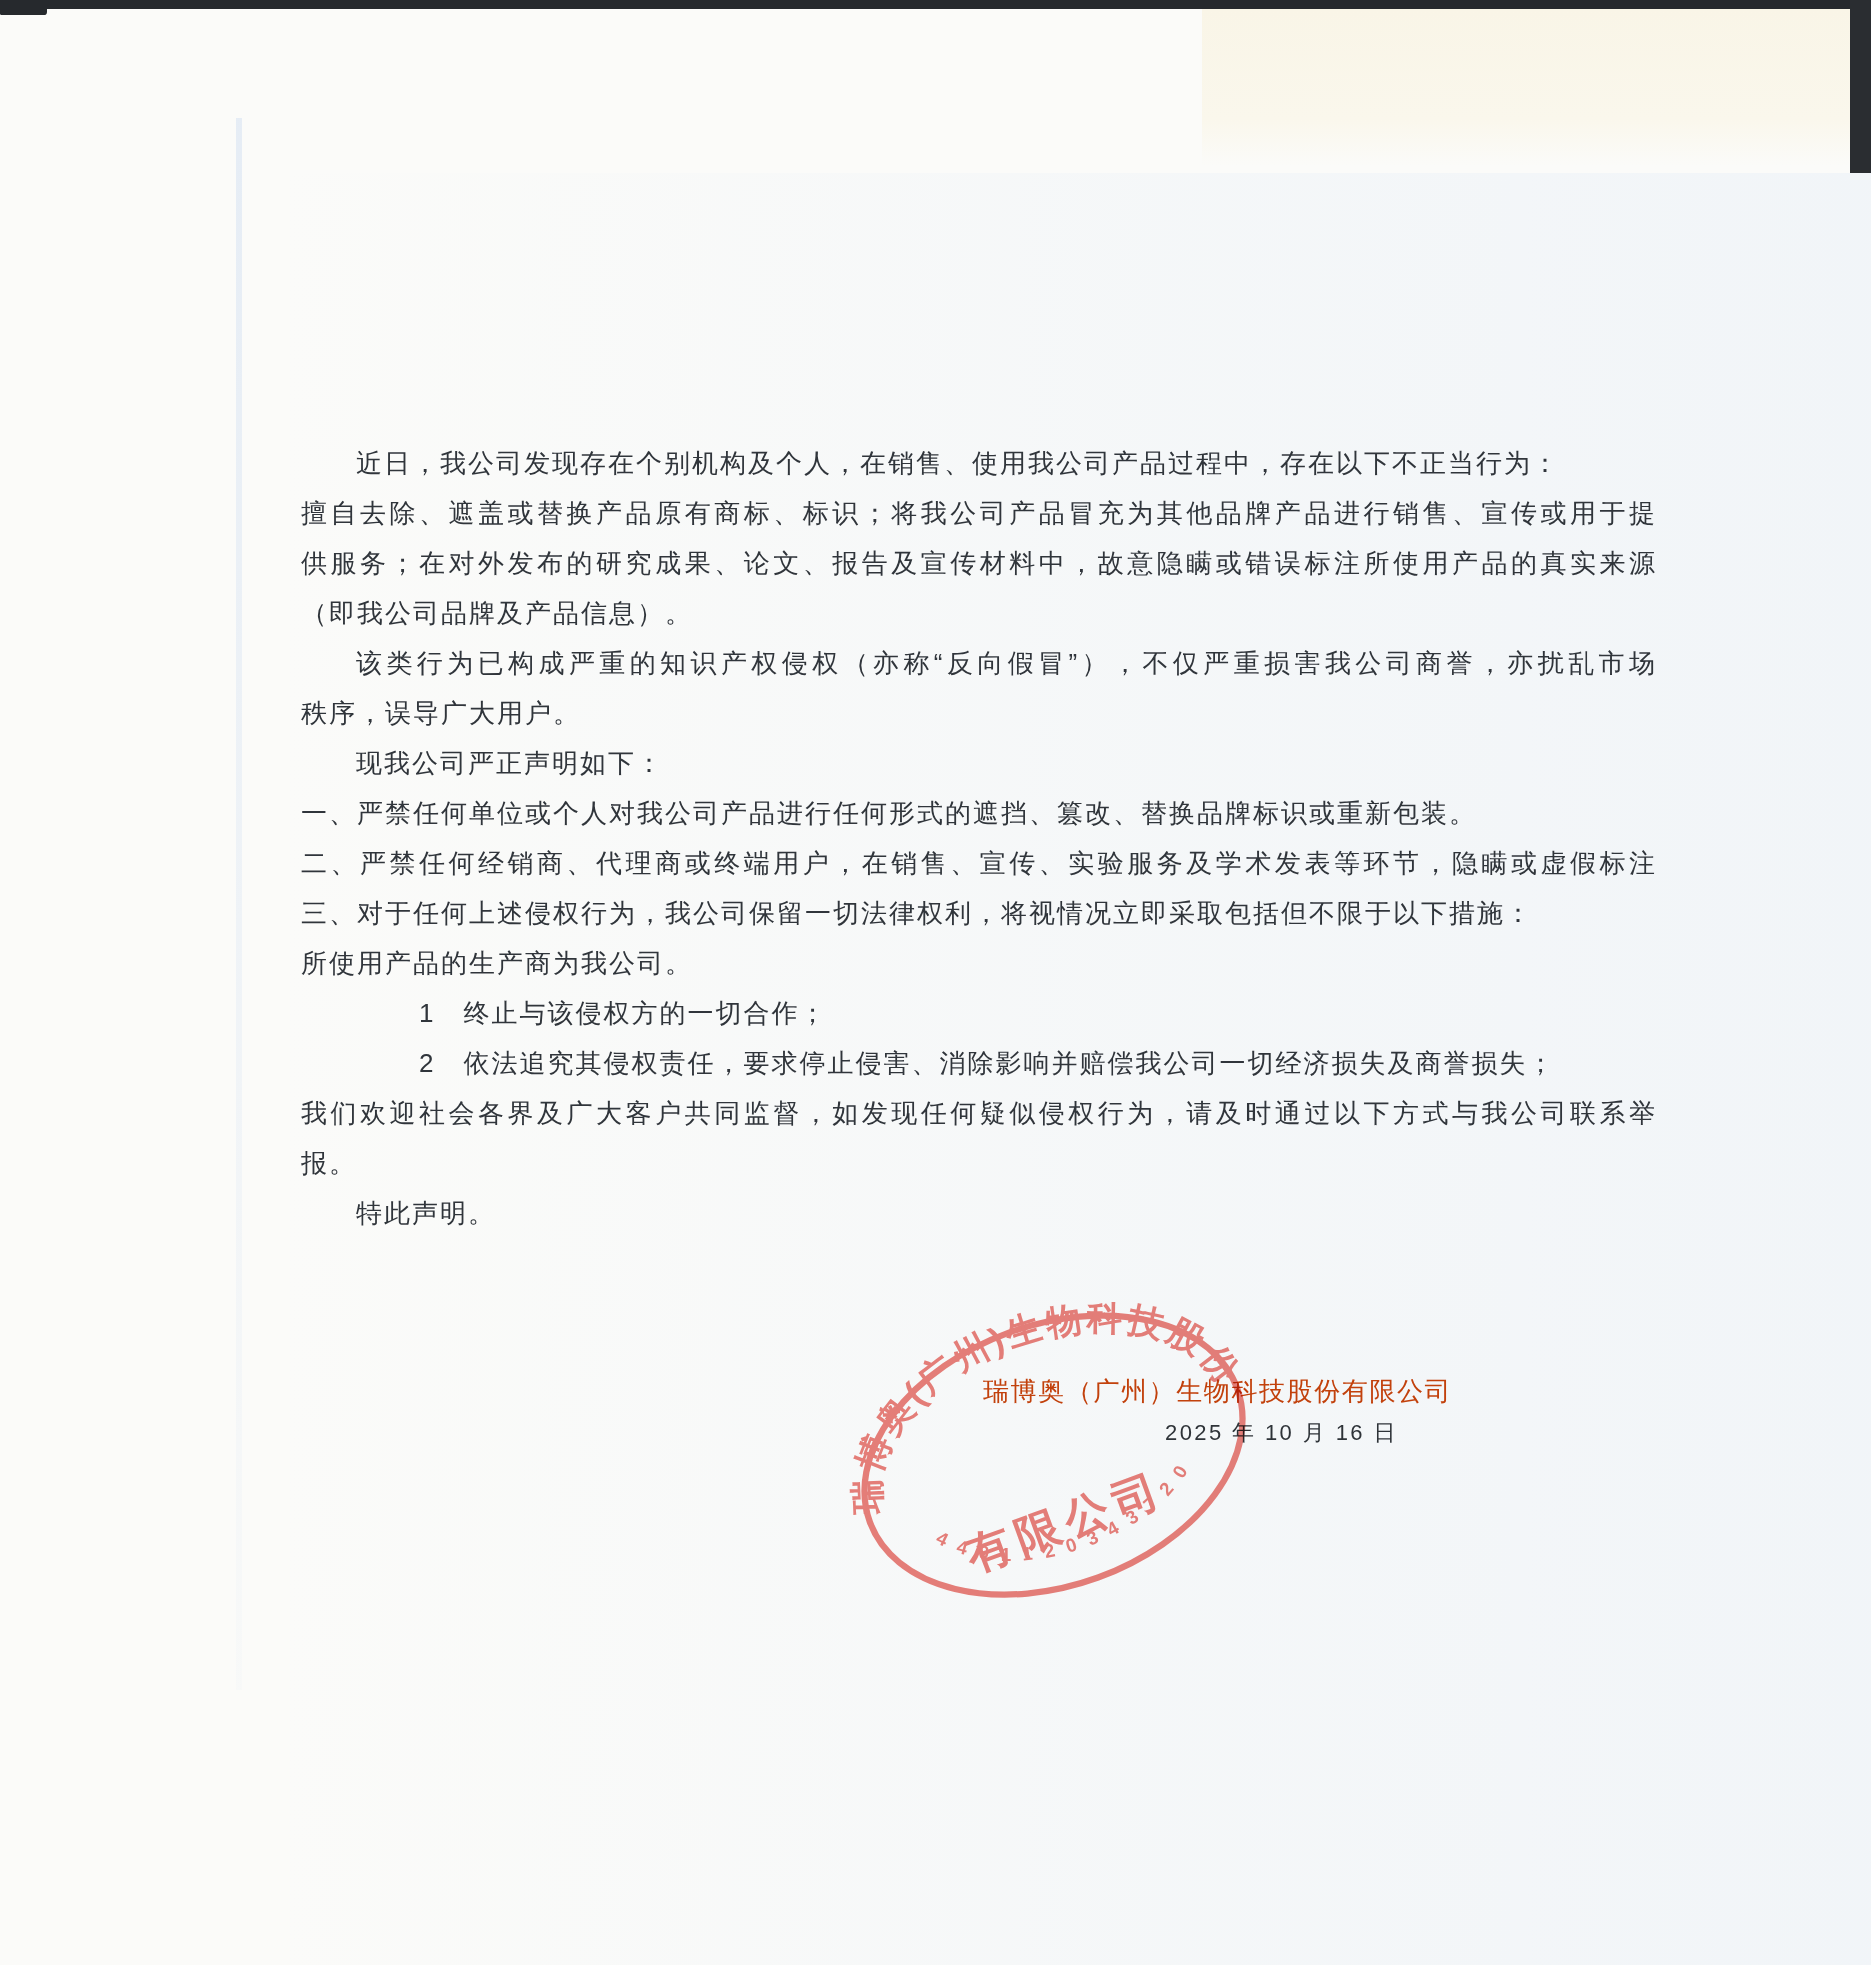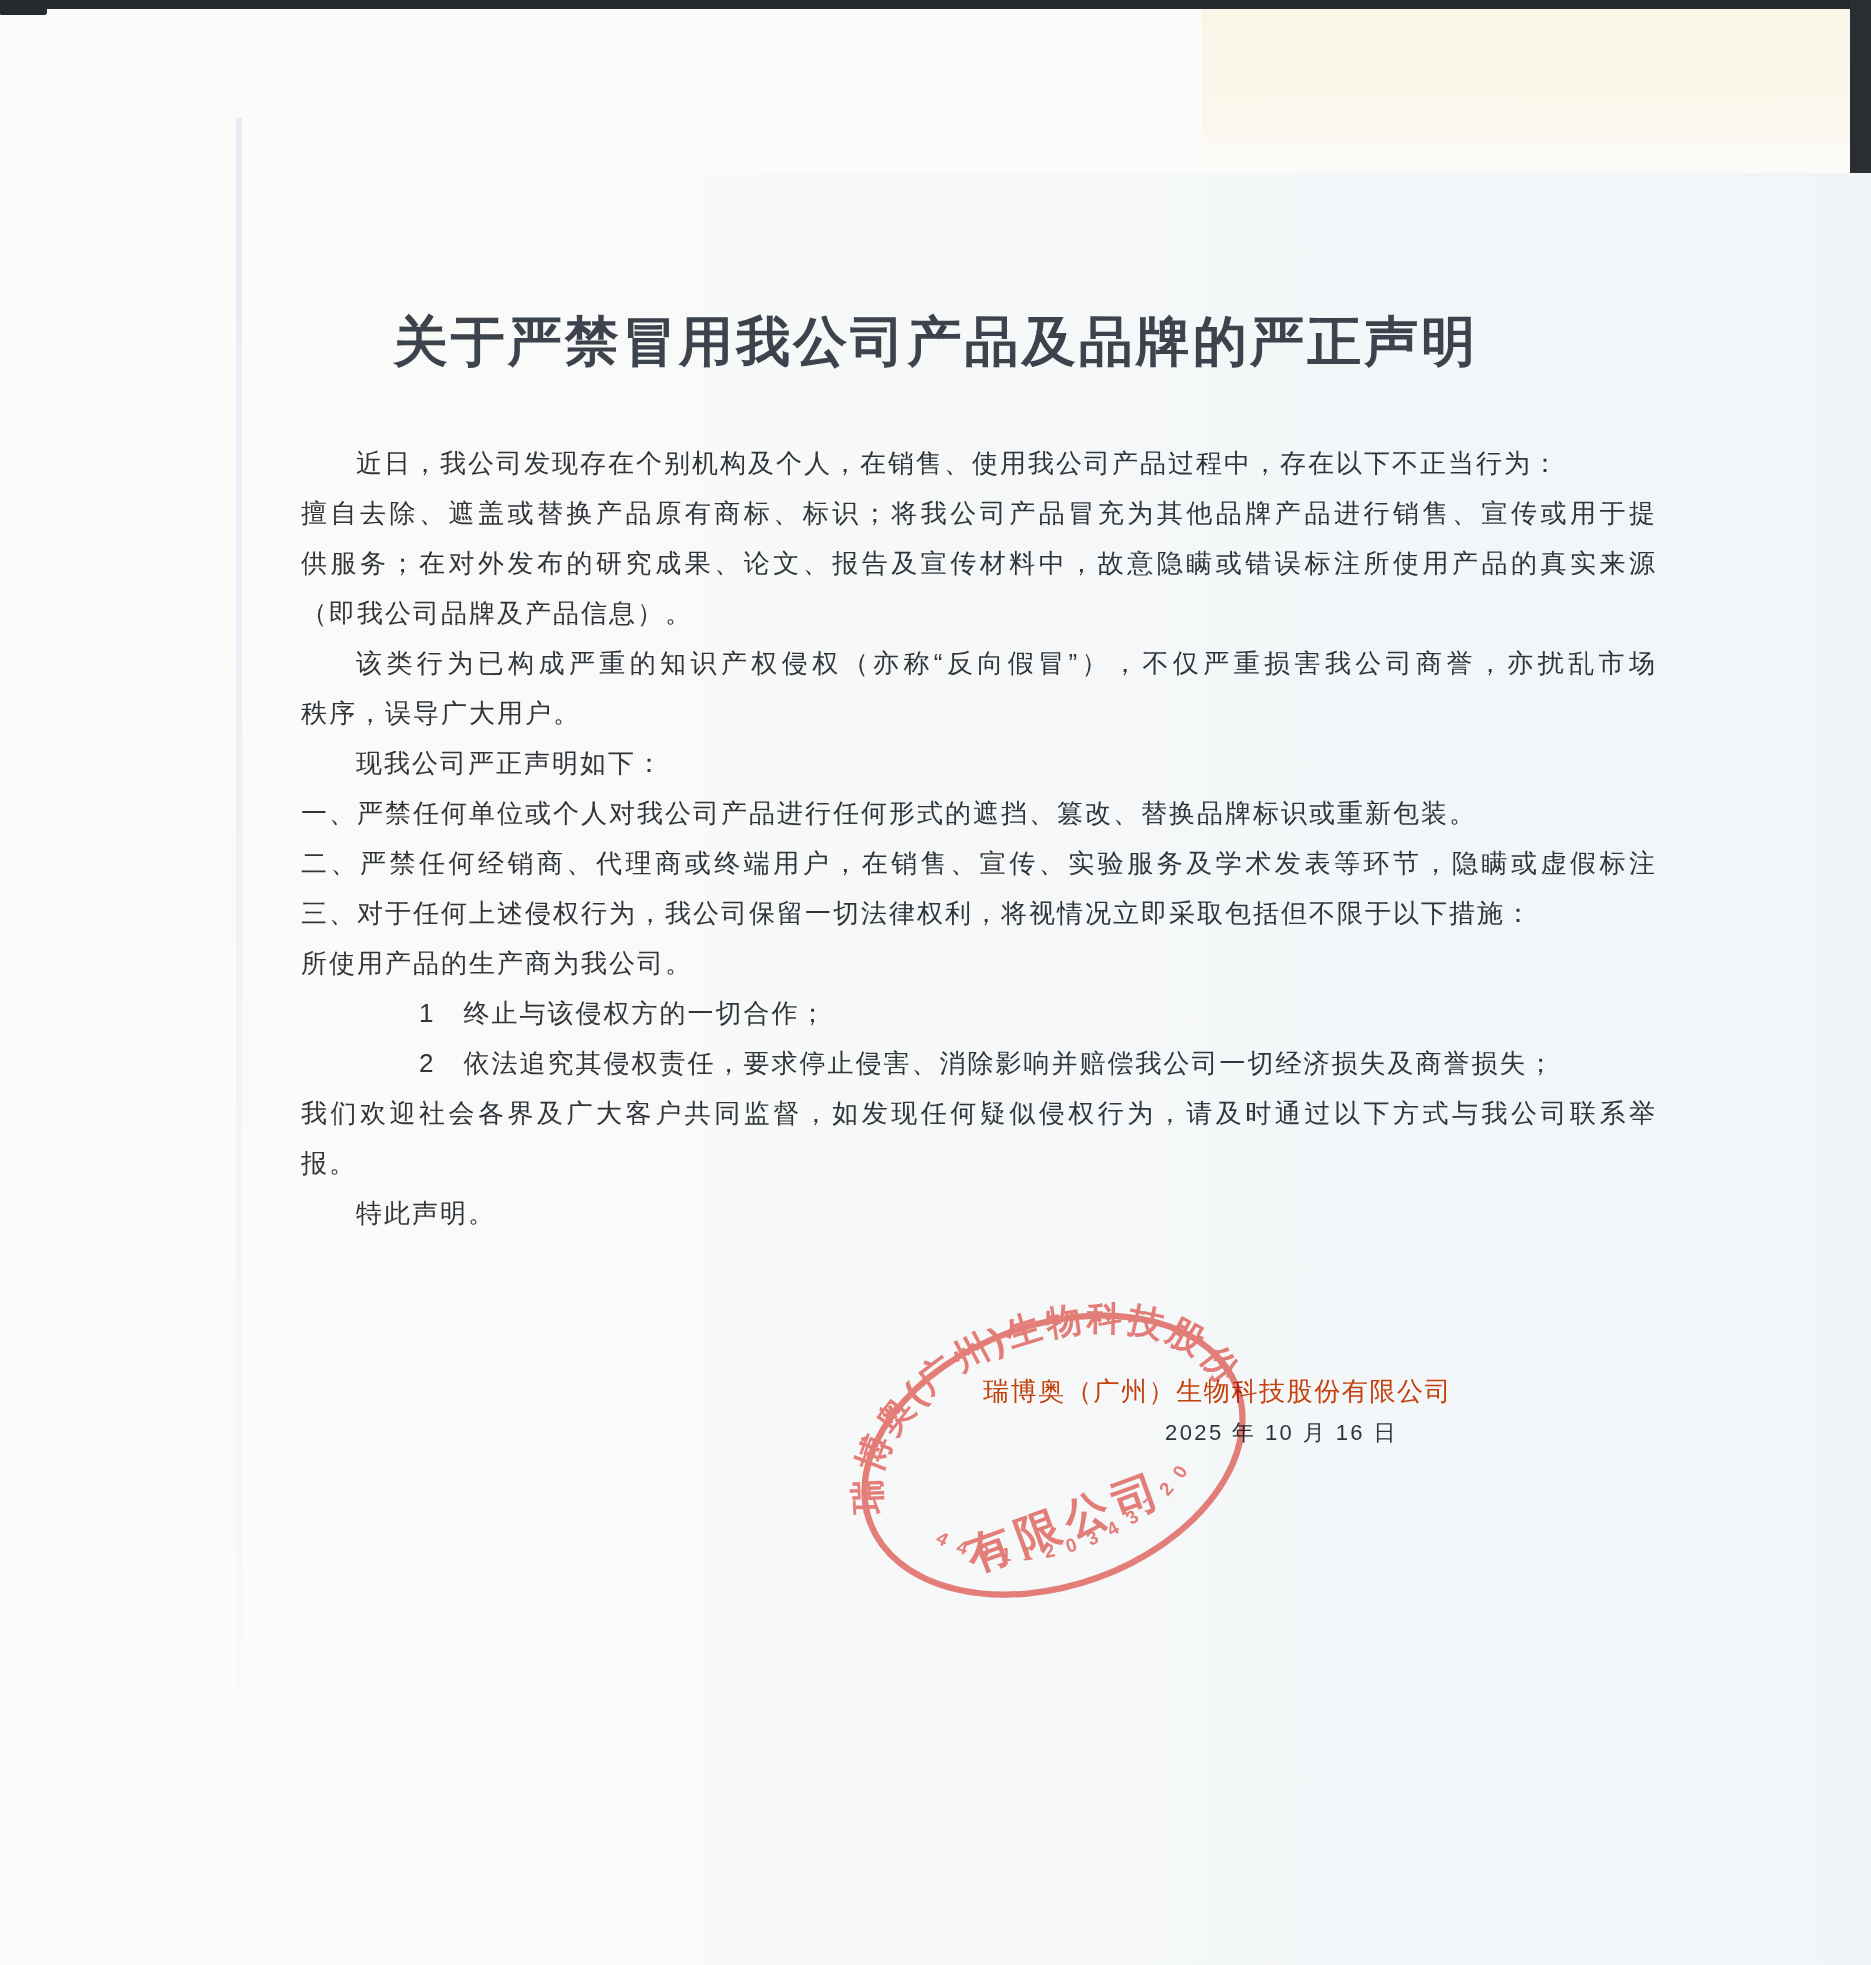--- a/index.html
+++ b/index.html
@@ -62,21 +62,20 @@
 
 <div class="page">
 
   <div class="scan-top"></div>
   <div class="scan-top-nub"></div>
   <div class="scan-right"></div>
   <div class="wash-cream"></div>
   <div class="wash-blue"></div>
   <div class="streak"></div>
 
-  <h1 class="title">关于严禁冒用我公司产品及品牌的严正声明</h1>
 
   <div class="docbody">
     <div class="line ind2">近日，我公司发现存在个别机构及个人，在销售、使用我公司产品过程中，存在以下不正当行为：</div>
     <div class="line fill">擅自去除、遮盖或替换产品原有商标、标识；将我公司产品冒充为其他品牌产品进行销售、宣传或用于提</div>
     <div class="line fill">供服务；在对外发布的研究成果、论文、报告及宣传材料中，故意隐瞒或错误标注所使用产品的真实来源</div>
     <div class="line">（即我公司品牌及产品信息）。</div>
     <div class="line ind2 fill">该类行为已构成严重的知识产权侵权（亦称“反向假冒”），不仅严重损害我公司商誉，亦扰乱市场</div>
     <div class="line">秩序，误导广大用户。</div>
     <div class="line ind2">现我公司严正声明如下：</div>
     <div class="line">一、严禁任何单位或个人对我公司产品进行任何形式的遮挡、篡改、替换品牌标识或重新包装。</div>

